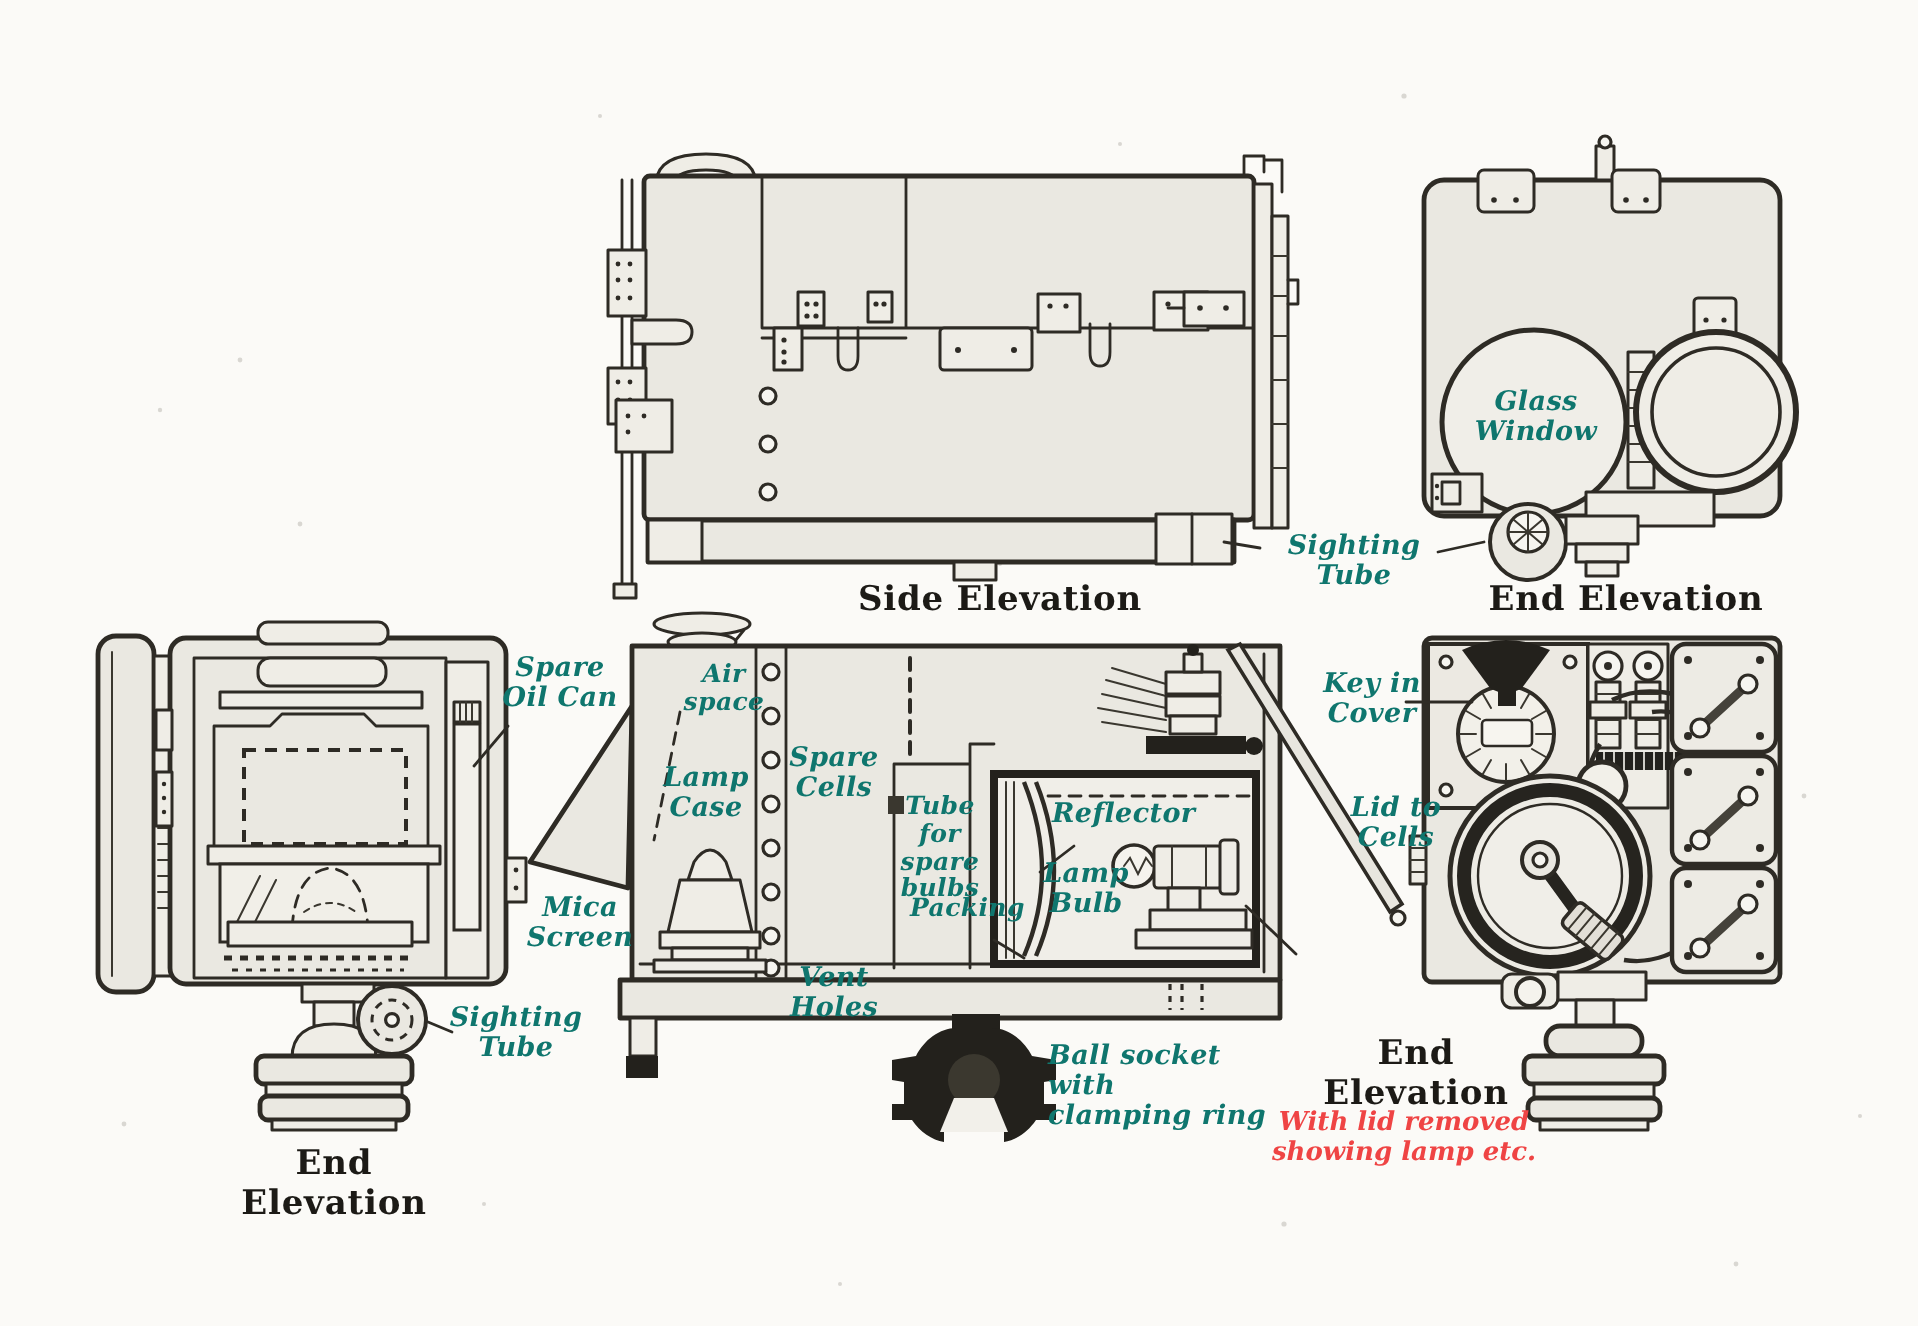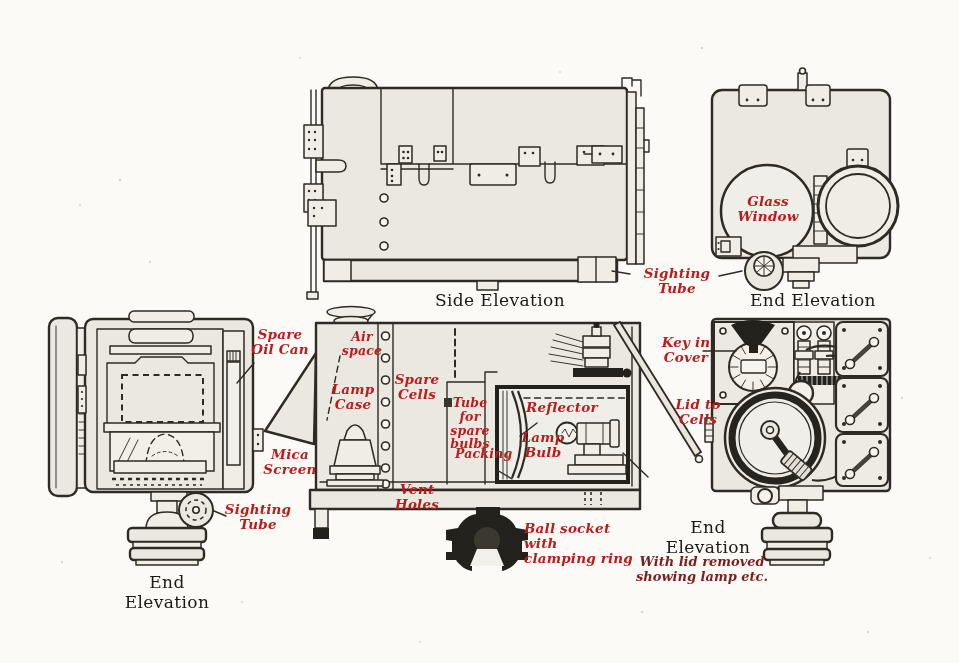--- a/index.html
+++ b/index.html
@@ -1,26 +1,26 @@
 <!DOCTYPE html>
 <html><head>
 <meta charset="utf-8">
 <style>
   html,body{margin:0;padding:0;background:#fbfaf7;}
   #page{position:relative;width:959px;height:663px;background:#fbfaf7;overflow:hidden;
         font-family:"DejaVu Serif",serif;}
   svg{position:absolute;left:0;top:0;}
   .lbl{position:absolute;font-style:italic;font-weight:bold;font-size:13.5px;line-height:1.1;
-       color:#b91c1c;white-space:pre-line;text-align:center;letter-spacing:.2px;}
+       color:#0f766e;white-space:pre-line;text-align:center;letter-spacing:.2px;}
   .lbl.sm{font-size:12.5px;}
   .lbl.left{text-align:left;}
-  .cap{position:absolute;font-weight:normal;font-size:17px;line-height:1.18;color:#1c1a16;
+  .cap{position:absolute;font-weight:bold;font-size:17px;line-height:1.18;color:#1c1a16;
        white-space:pre-line;text-align:center;letter-spacing:.4px;}
   .subcap{position:absolute;font-style:italic;font-weight:bold;font-size:13px;line-height:1.15;
-       color:#7f1d1d;white-space:pre-line;text-align:center;}
+       color:#ef4444;white-space:pre-line;text-align:center;}
   
   .ln{fill:none;stroke:#2e2b25;stroke-width:2;stroke-linecap:round;stroke-linejoin:round;}
   .ln15{fill:none;stroke:#2e2b25;stroke-width:1.4;stroke-linecap:round;stroke-linejoin:round;}
   .thin{fill:none;stroke:#3a372f;stroke-width:1;stroke-linecap:round;}
   .pnl{fill:#eae8e1;stroke:#2e2b25;stroke-width:2.4;stroke-linejoin:round;}
   .pnl2{fill:#efede6;stroke:#2e2b25;stroke-width:1.5;stroke-linejoin:round;}
   .lite{fill:#f2f0ea;stroke:#2e2b25;stroke-width:1.5;}
   .dk{fill:#23211c;stroke:none;}
   .hole{fill:#f6f5f0;stroke:#2e2b25;stroke-width:1.6;}
   .dash{stroke-dasharray:6 4.5;}

